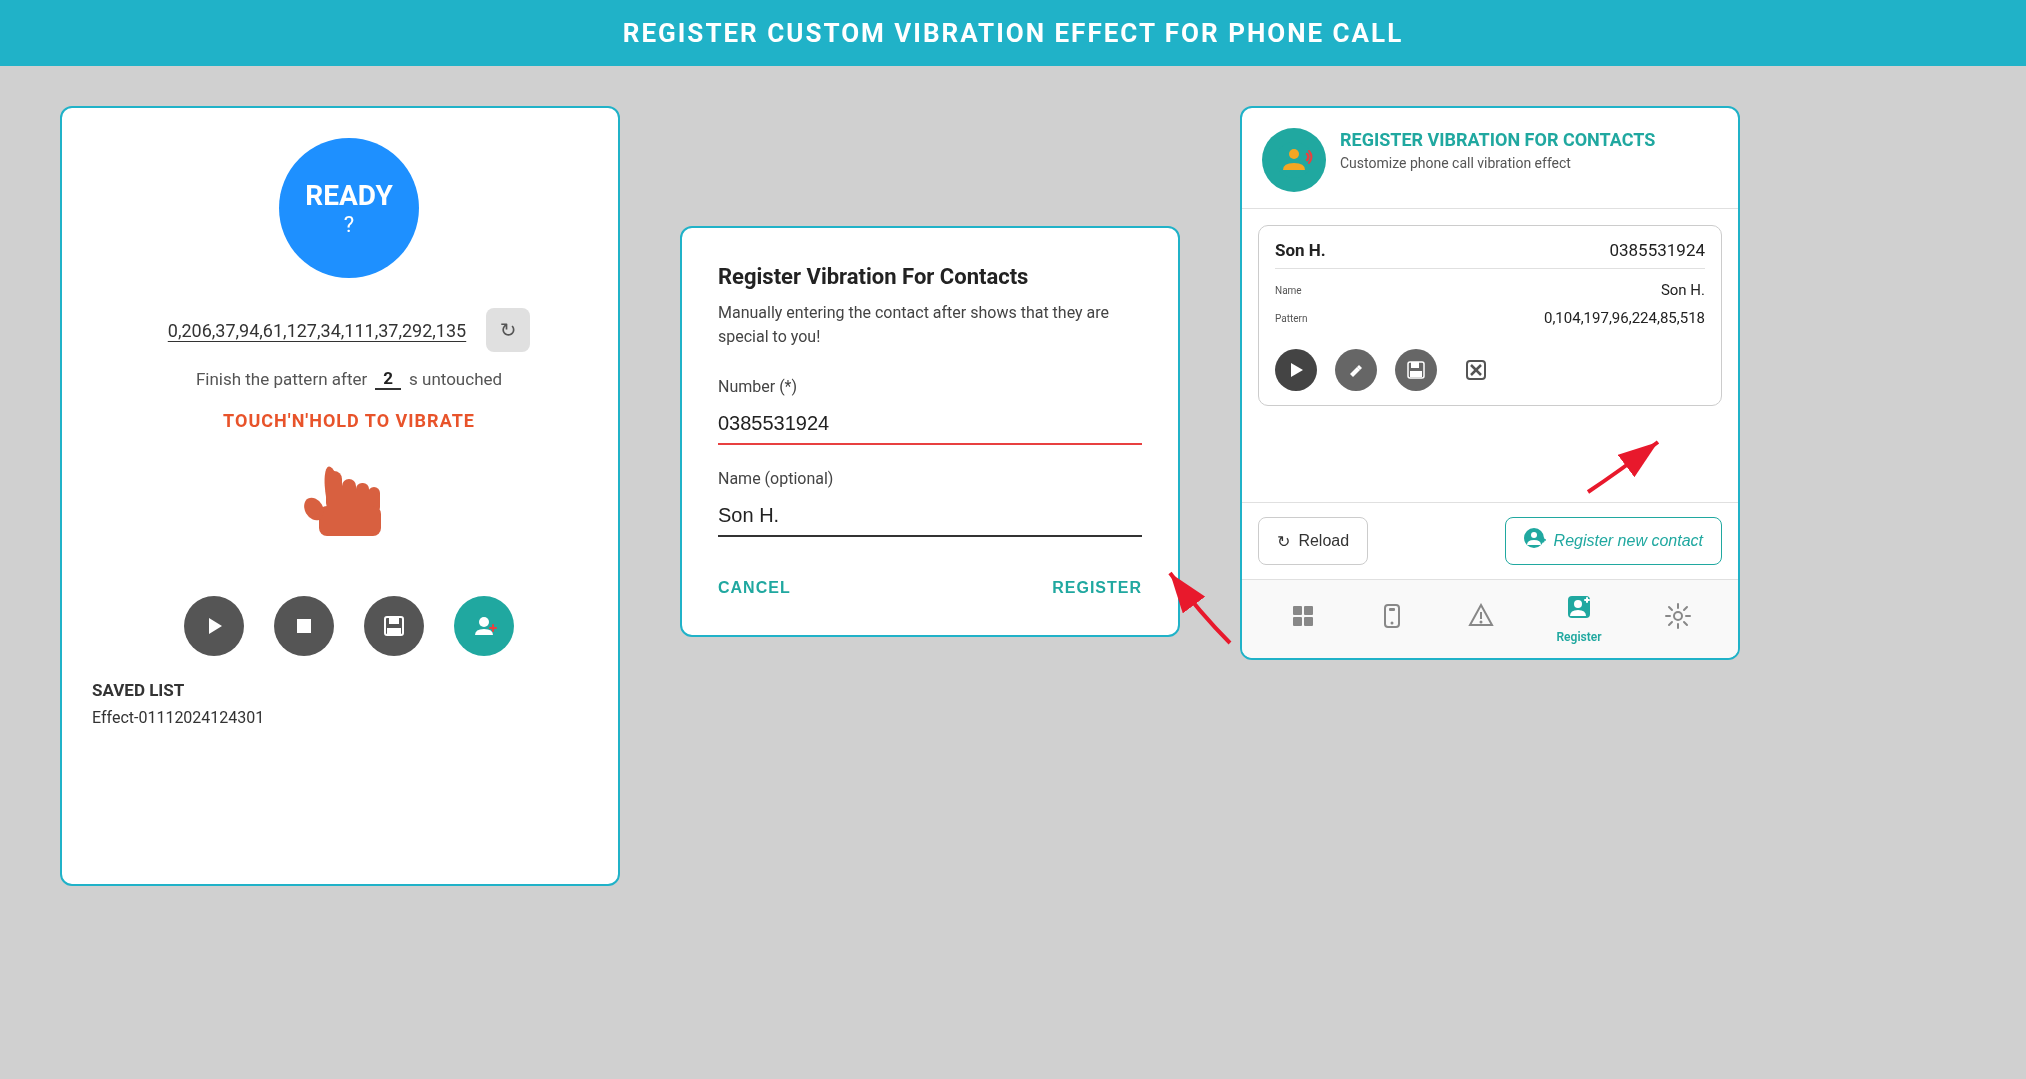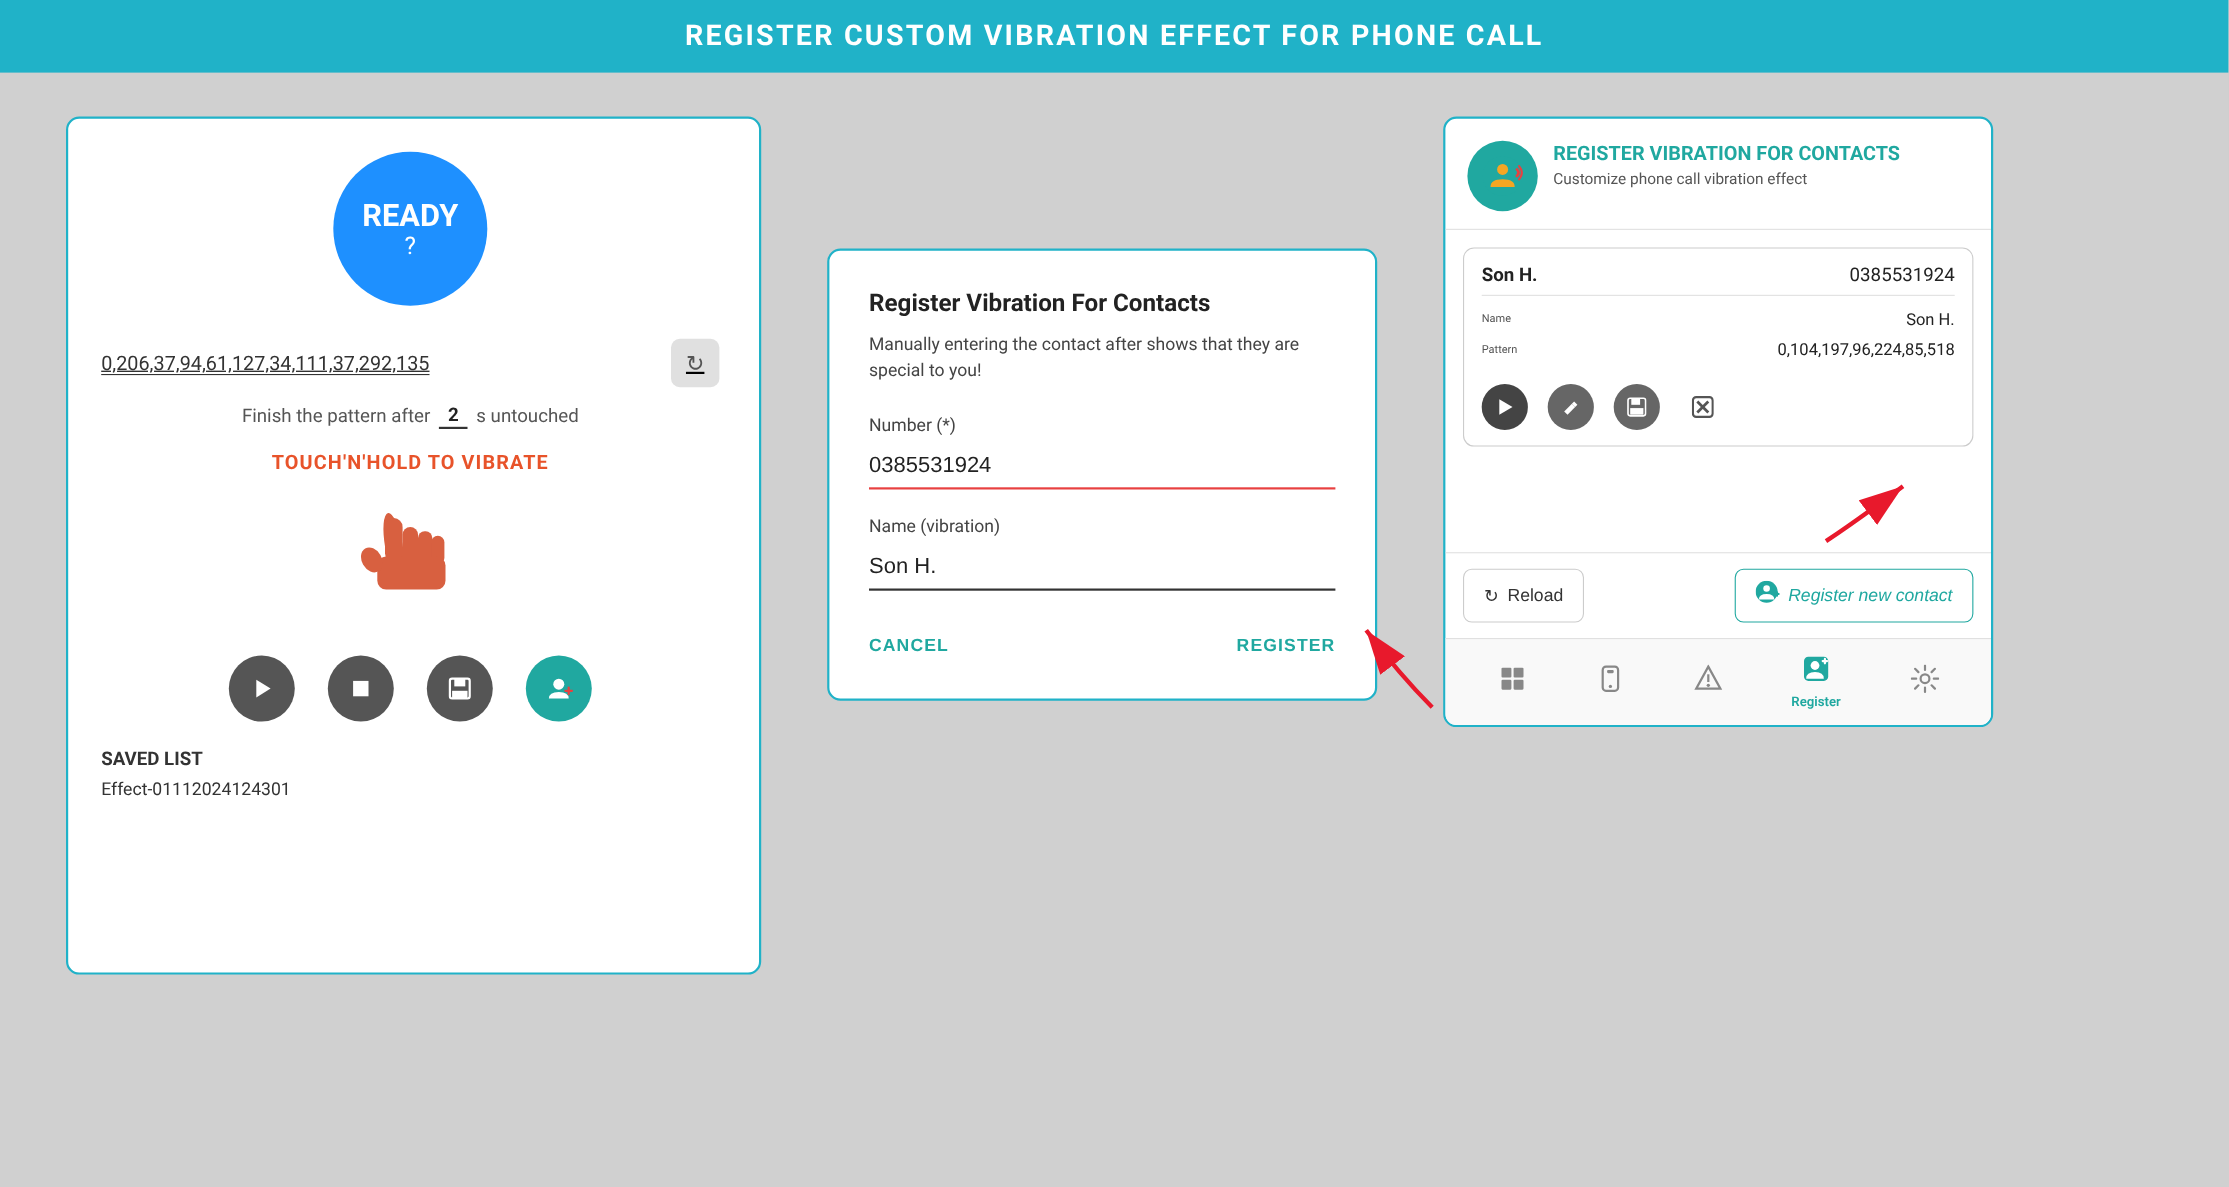--- a/index.html
+++ b/index.html
@@ -31,23 +31,23 @@
       gap: 60px;
       height: calc(1079px - 72px);
       position: relative;
     }
 
     
     .left-panel {
       background: white;
       border: 2px solid #20b2c8;
       border-radius: 12px;
-      width: 632px;
+      width: 560px;
       min-height: 780px;
-      padding: 30px 36px 20px 30px;
+      padding: 30px 12px 20px 30px;
       display: flex;
       flex-direction: column;
       align-items: center;
       flex-shrink: 0;
     }
 
     .ready-circle {
       width: 140px;
       height: 140px;
       border-radius: 50%;
@@ -65,22 +65,21 @@
       font-size: 22px;
       font-weight: 400;
     }
 
     .pattern-row {
       display: flex;
       align-items: center;
       gap: 20px;
       margin-bottom: 16px;
       width: 100%;
-      justify-content: space-between;
-      text-decoration: underline;
+      justify-content: center;
     }
     .pattern-text {
       font-size: 18px;
       color: #333;
       text-decoration: underline;
       text-underline-offset: 4px;
     }
     .refresh-btn {
       width: 44px;
       height: 44px;
@@ -476,21 +475,21 @@
   </div>
 
   <div style="position:relative; margin-top: 40px;">
     <div class="middle-dialog">
       <div class="dialog-title">Register Vibration For Contacts</div>
       <div class="dialog-subtitle">Manually entering the contact after shows that they are special to you!</div>
 
       <div class="field-label">Number (*)</div>
       <input class="field-input" type="text" value="0385531924" style="">
 
-      <div class="field-label">Name (vibration)</div>
+      <div class="field-label">Name (optional)</div>
       <input class="field-input black-border" type="text" value="Son H." style="">
 
       <div class="dialog-actions">
         <button class="dialog-btn">CANCEL</button>
         <button class="dialog-btn">REGISTER</button>
       </div>
     </div>
 
     <div style="position:absolute; bottom: -20px; right: -80px;">
       <svg width="120" height="100" viewBox="0 0 120 100">

